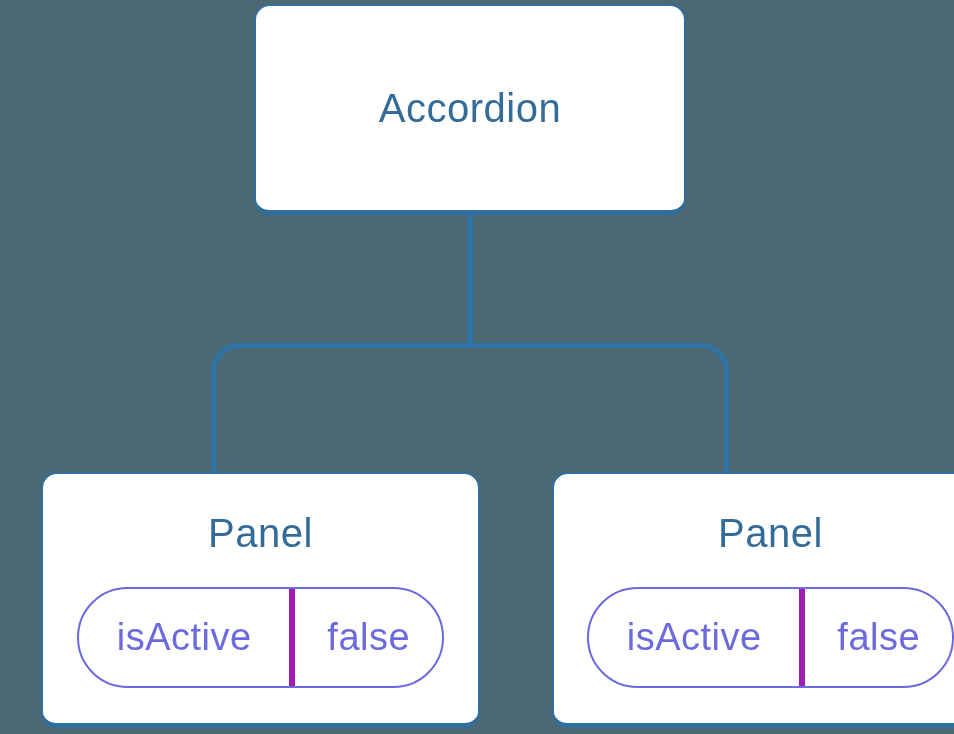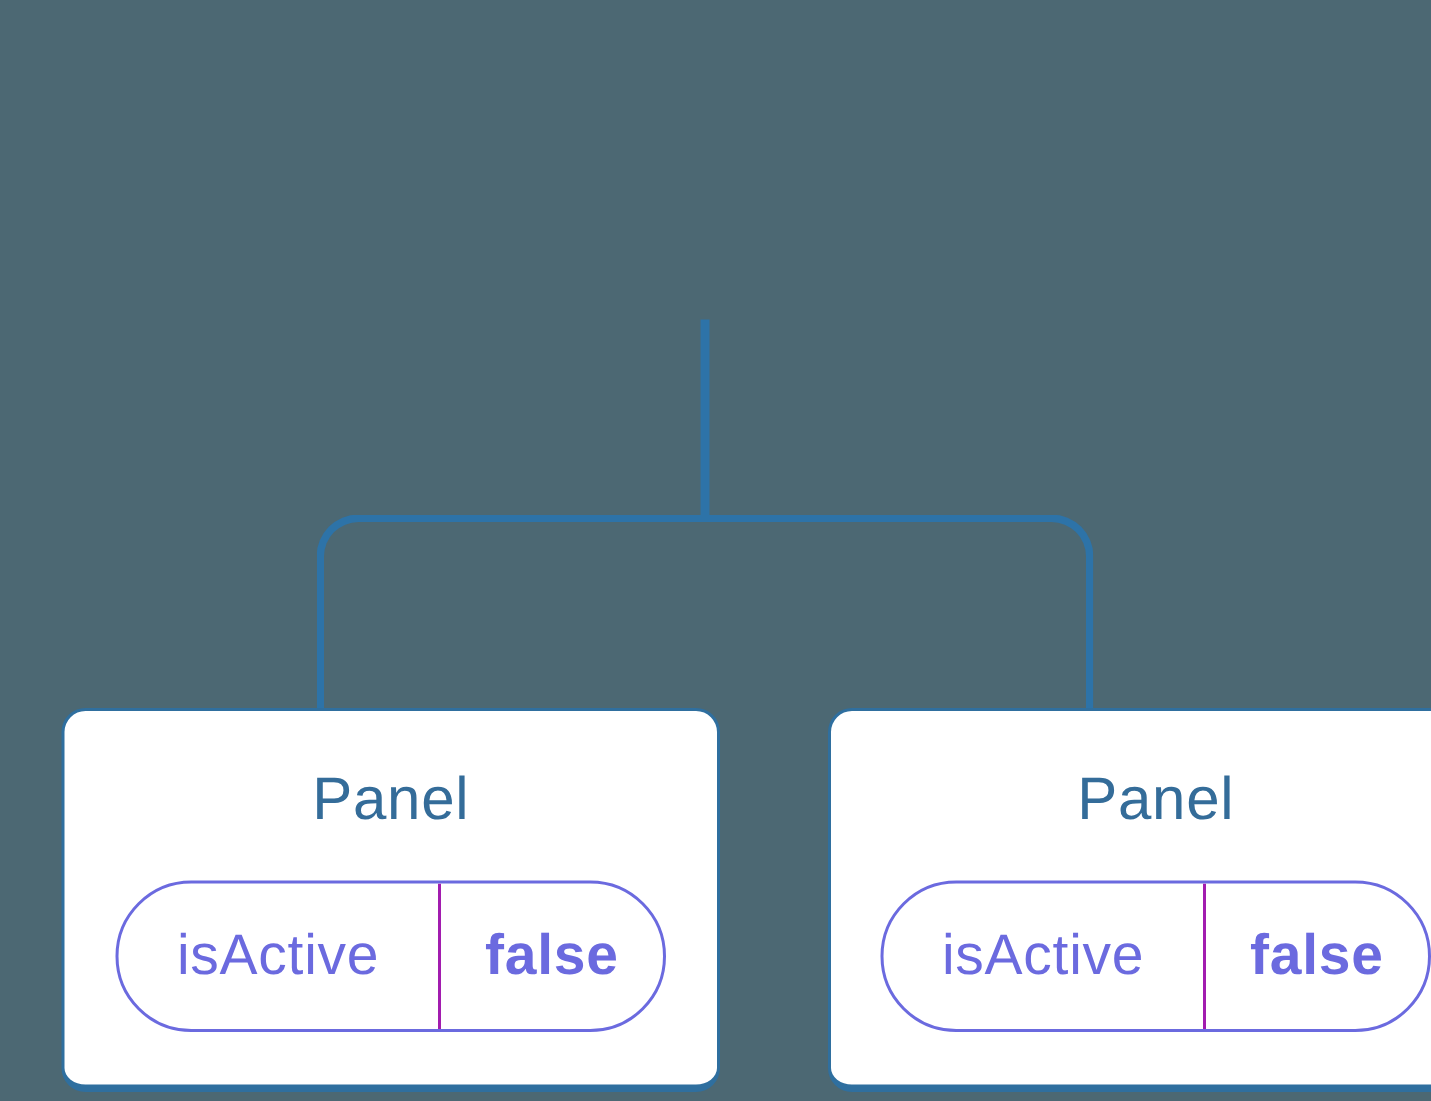--- a/index.html
+++ b/index.html
@@ -75,27 +75,30 @@
     display:flex;
     align-items:center;
     justify-content:center;
     color:#6B6ADF;
     font-size:38px;
     font-weight:500;
     letter-spacing:0.5px;
     text-align:center;
   }
   .pill-key{flex:214 0 0;}
-  .pill-val{flex:149 0 0;border-left:2px solid #a21caf;font-weight:bold;}
+  .pill-val{flex:149 0 0;border-left:6px solid #a21caf;}
 </style>
 </head>
 <body>
 
 <div class="stage">
 
+  <div class="node node-root">
+    <div class="node-title">Accordion</div>
+  </div>
 
   <div class="stem"></div>
   <div class="bracket"></div>
 
   <div class="node node-child left">
     <div class="node-title">Panel</div>
     <div class="pill">
       <div class="pill-key">isActive</div>
       <div class="pill-val">false</div>
     </div>

